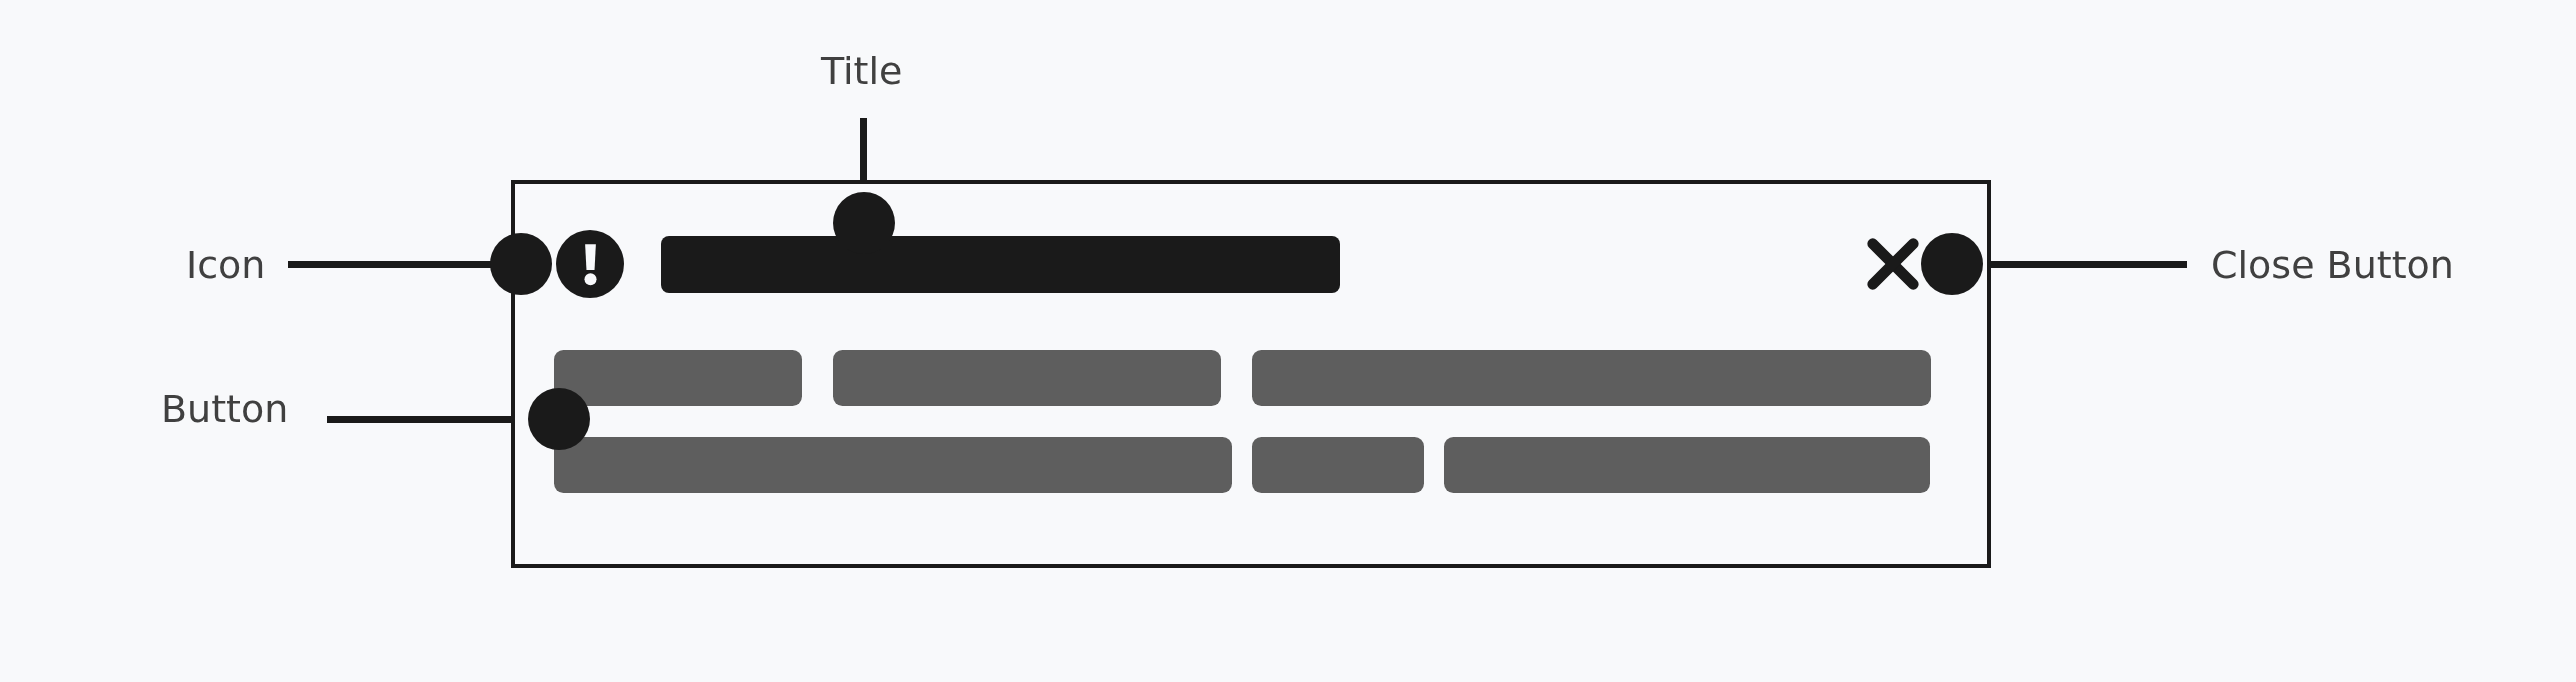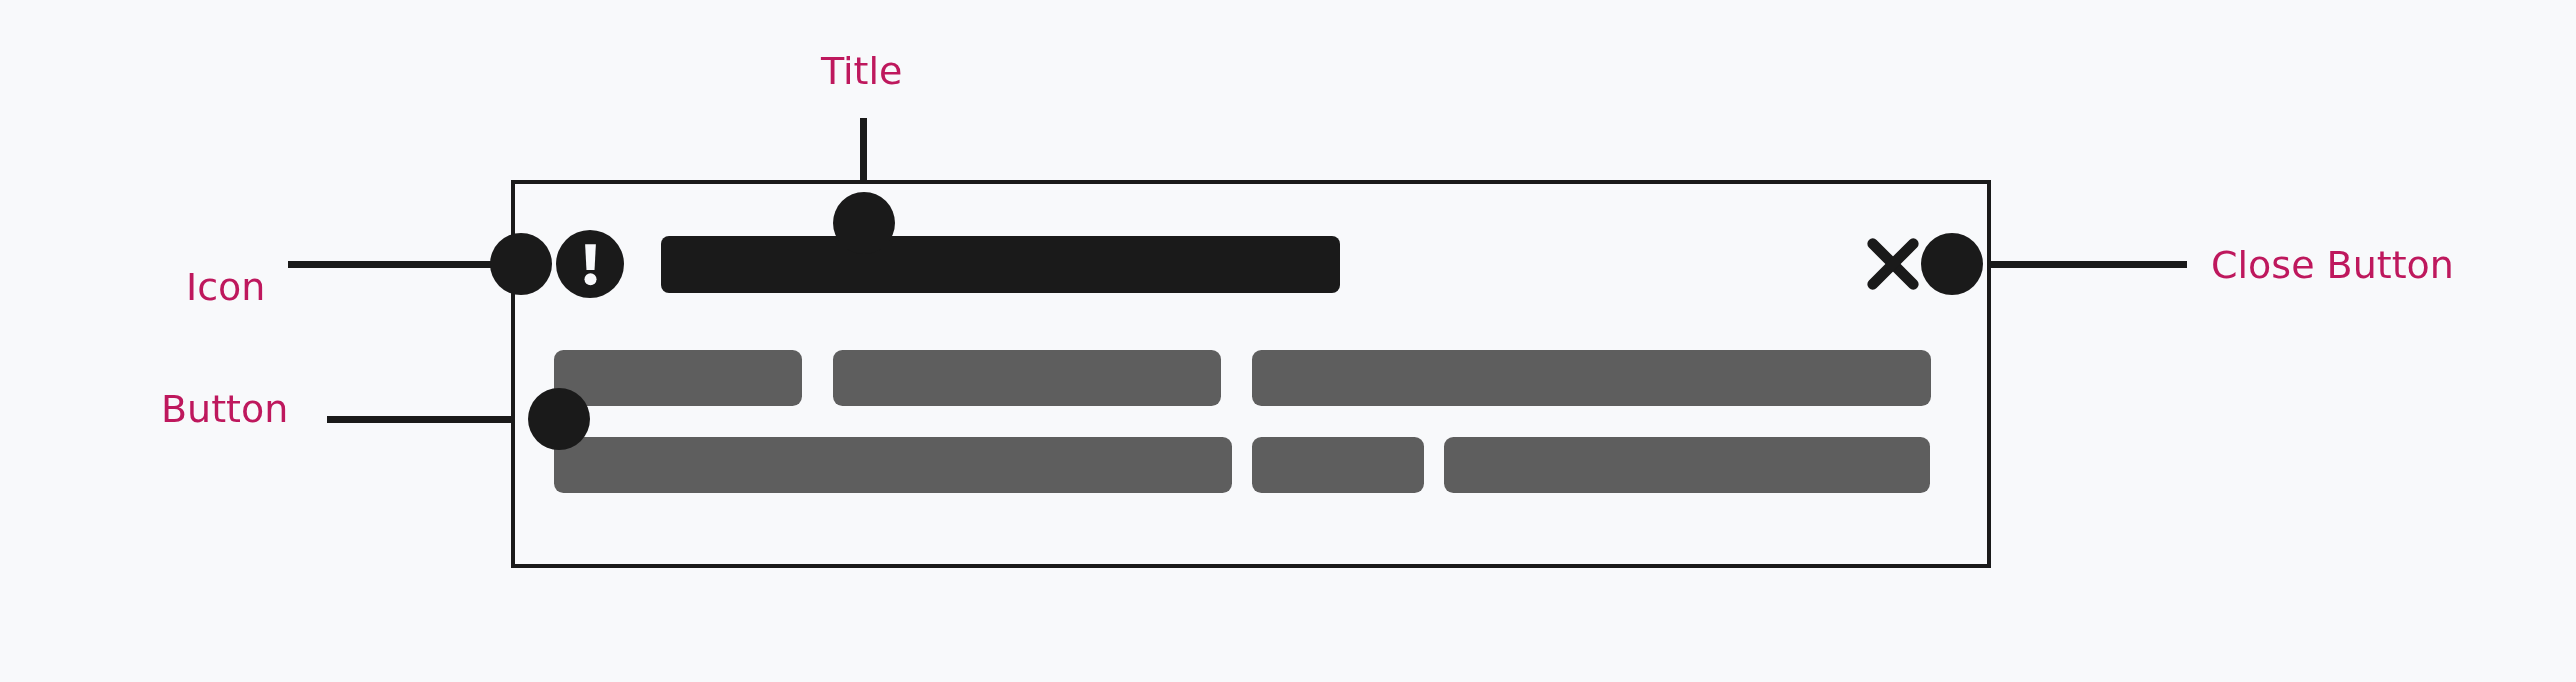--- a/index.html
+++ b/index.html
@@ -4,41 +4,41 @@
   <style>
     html, body { margin: 0; padding: 0; }
     body {
       width: 2576px; height: 683px;
       background: #f8f9fb;
       position: relative; overflow: hidden;
       font-family: "DejaVu Sans", "Liberation Sans", sans-serif;
       color: #1a1a1a;
     }
     .abs { position: absolute; }
-    .label { font-size: 38px; line-height: 1; white-space: nowrap; color: #be185d; }
+    .label { font-size: 38px; line-height: 1; white-space: nowrap; color: #404040; }
     .line { background: #1a1a1a; }
     .dot { background: #1a1a1a; border-radius: 50%; }
     .dialog-box {
       left: 511px; top: 180px; width: 1472px; height: 380px;
       border: 4px solid #1a1a1a; background: #f8f9fb;
     }
     .title-bar { background: #1a1a1a; border-radius: 8px; }
     .content-bar { background: #5e5e5e; border-radius: 9.4px; }
     .icon-circle {
       background: #1a1a1a; border-radius: 50%;
       display: flex; align-items: center; justify-content: center;
     }
   </style>
 </head>
 <body>
 
 <div class="abs label" style="left:821px; top:52px;">Title</div>
 <div class="abs line" style="left:860px; top:118px; width:6.7px; height:79px;"></div>
 
-<div class="abs label" style="left:186px; top:246px;margin-top:22px;">Icon</div>
+<div class="abs label" style="left:186px; top:246px;">Icon</div>
 <div class="abs line" style="left:288px; top:261px; width:215px; height:6.7px;"></div>
 
 <div class="abs label" style="left:161px; top:390px;">Button</div>
 <div class="abs line" style="left:327px; top:416px; width:215px; height:6.7px;"></div>
 
 <div class="abs label" style="left:2211px; top:246px;text-align:center;">Close Button</div>
 <div class="abs line" style="left:1972px; top:261px; width:215px; height:6.7px;"></div>
 
 <div class="abs dialog-box"></div>
 

